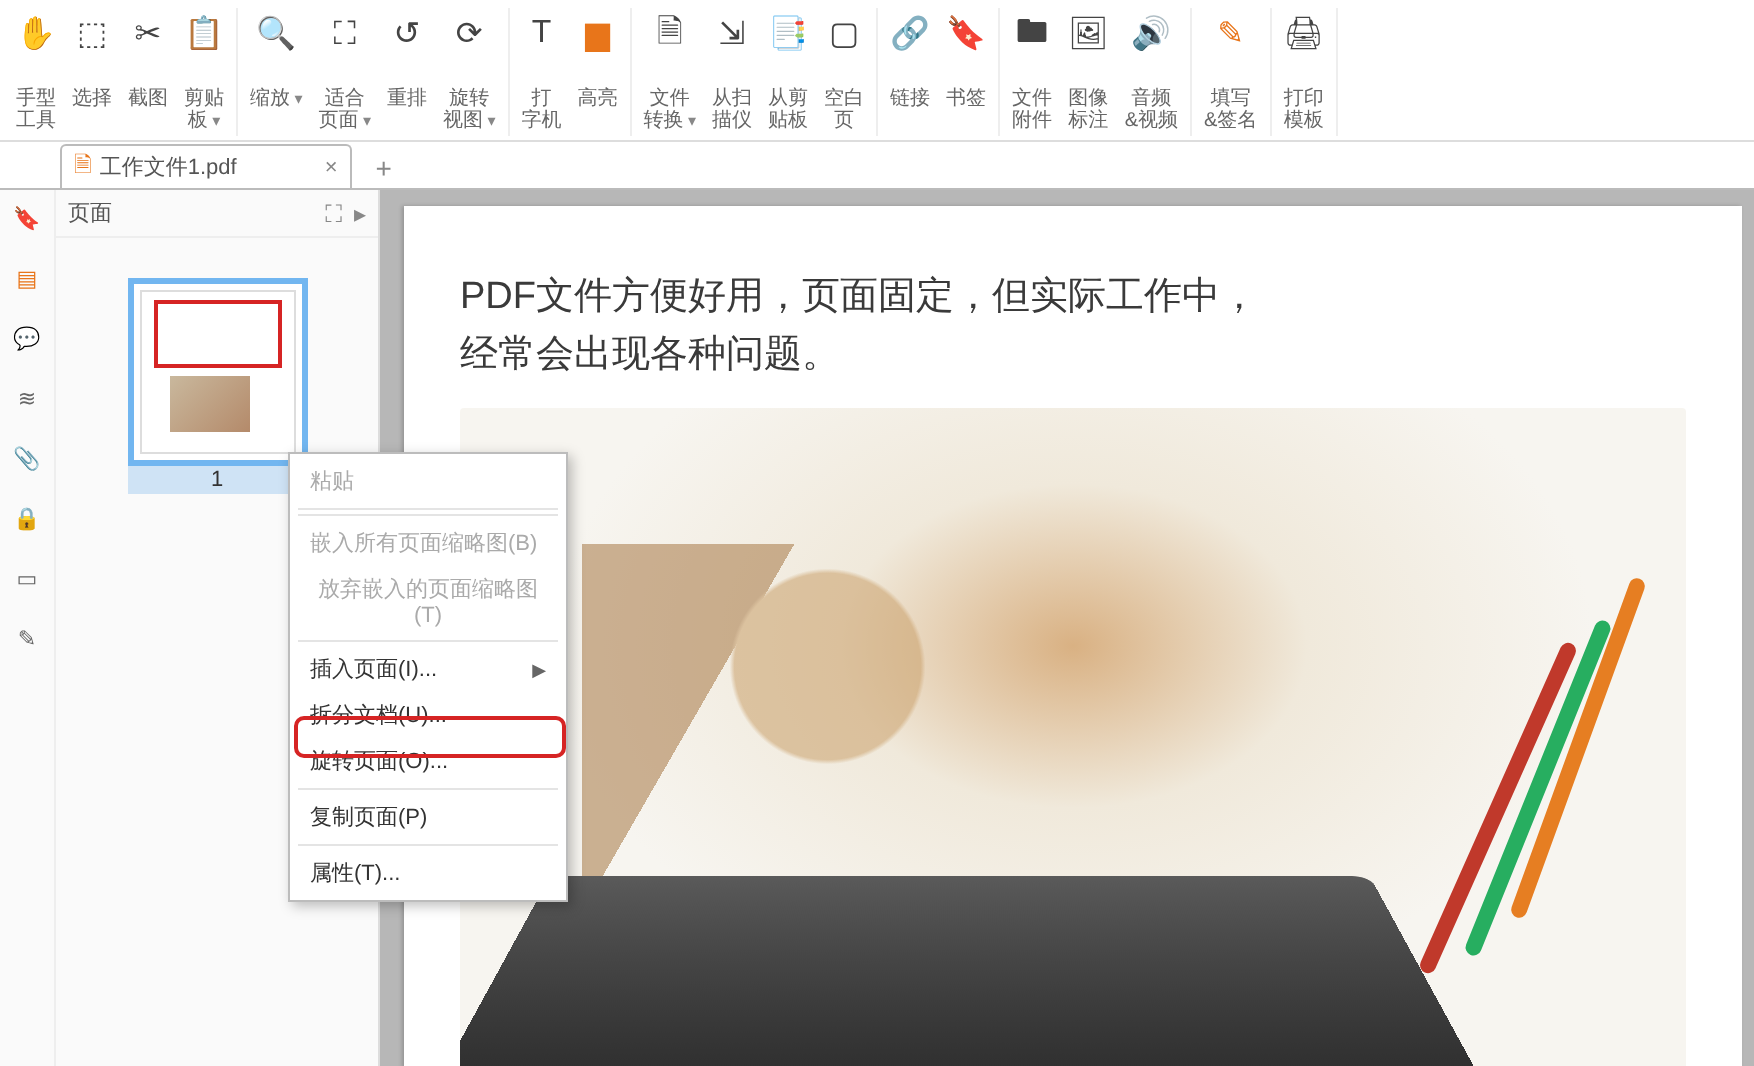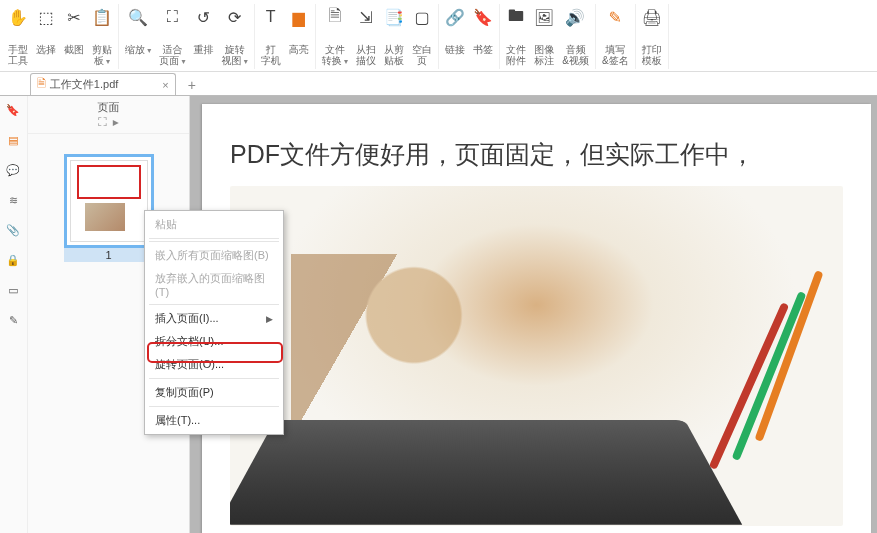--- a/index.html
+++ b/index.html
@@ -13,42 +13,42 @@
   .tool-btn .drop { font-size: 8px; color: #888; }
   .tabbar { height: 24px; border-bottom: 1px solid #bbb; display: flex; align-items: flex-end; padding-left: 30px; position: relative; }
   .tab { height: 22px; background: #fff; border: 1px solid #bbb; border-bottom: none; border-radius: 3px 3px 0 0; padding: 0 6px; display: flex; align-items: center; gap: 4px; font-size: 11px; color: #555; margin-right: 2px; }
   .tab .x { font-size: 11px; color: #888; margin-left: 40px; }
   .tabbar .plus { margin-left: 10px; color: #888; font-size: 14px; padding-bottom: 2px; }
   .workarea { display: flex; height: calc(100% - 94px); }
   .sidebar-icons { width: 28px; background: #fafafa; border-right: 1px solid #eee; display: flex; flex-direction: column; align-items: center; padding-top: 6px; gap: 14px; color: #666; }
   .sidebar-icons .sic { width: 16px; height: 16px; display: flex; align-items: center; justify-content: center; cursor: pointer; }
   .sidebar-icons .sic.active { color: #e8751a; }
   .panel { width: 162px; background: #fafafa; border-right: 1px solid #ddd; display: flex; flex-direction: column; }
-  .panel-head { padding: 4px 6px; font-size: 11px; color: #555; border-bottom: 1px solid #eee; display: flex; align-items: center; justify-content: space-between; flex-direction: column; }
+  .panel-head { padding: 4px 6px; font-size: 11px; color: #555; border-bottom: 1px solid #eee; display: flex; align-items: center; justify-content: space-between; }
   .panel-tools { display: flex; gap: 6px; color: #888; font-size: 12px; }
   .thumb-area { flex: 1; padding: 20px 0 0 0; display: flex; flex-direction: column; align-items: center; }
   .thumb { width: 90px; background: #fff; border: 3px solid #72b6f0; padding: 3px; position: relative; }
   .thumb-inner { height: 82px; background: linear-gradient(#fff, #fff); border: 1px solid #ddd; position: relative; overflow: hidden; }
   .thumb-inner .redbox { position: absolute; top: 4px; left: 6px; right: 6px; height: 34px; border: 2px solid #d62424; }
   .thumb-inner .img { position: absolute; top: 42px; left: 14px; width: 40px; height: 28px; background: linear-gradient(135deg,#c9b89d,#b48a6a); }
   .thumb-num { text-align: center; font-size: 11px; color: #333; background: #cfe3f5; width: 90px; padding: 1px 0; }
   .canvas { flex: 1; background: #b7b7b7; padding: 8px 6px 0 12px; overflow: hidden; }
   .page { background: #fff; width: 100%; height: 100%; padding: 32px 28px; box-shadow: -1px 0 2px rgba(0,0,0,.2); }
-  .txt { font-size: 25px; line-height: 1.5; color: #3a3a3a; font-family: "SimSun","宋体",serif; margin-bottom: 12px; }
+  .txt { font-size: 19px; line-height: 1.5; color: #3a3a3a; font-family: "SimSun","宋体",serif; margin-bottom: 12px; }
   .photo { width: 100%; height: 340px; background:
       radial-gradient(ellipse 260px 180px at 50% 35%, #d9b183 0%, #f0e9db 45%, #f7f5f0 100%);
       border-radius: 2px; position: relative; overflow: hidden; }
   .photo::before { content:""; position: absolute; left:10%; top:20%; width:50%; height:60%;
       background: radial-gradient(circle at 40% 30%, #caa06a 0 20%, transparent 21%),
                   linear-gradient(120deg, #a77845 0 25%, transparent 25%); opacity:.55; }
   .photo .pencil1 { position:absolute; right:50px; bottom:80px; width:8px; height:180px; background:#e67e22; transform:rotate(20deg); border-radius:4px;}
   .photo .pencil2 { position:absolute; right:70px; bottom:60px; width:8px; height:180px; background:#27ae60; transform:rotate(22deg); border-radius:4px;}
   .photo .pencil3 { position:absolute; right:90px; bottom:50px; width:8px; height:180px; background:#c0392b; transform:rotate(24deg); border-radius:4px;}
   .photo .laptop { position:absolute; left:20px; bottom:-30px; width:460px; height:180px; background:linear-gradient(#5a5a5a,#2d2d2d); transform:perspective(600px) rotateX(55deg); border-radius:10px 10px 0 0; }
-  .ctxmenu { position: absolute; left: 144px; top: 210px; width: 140px; background: #fff; border: 1px solid #bcbcbc; box-shadow: 2px 2px 6px rgba(0,0,0,.25); z-index: 50; padding: 2px 0; font-size: 11px; }
+  .ctxmenu { position: absolute; left: 144px; top: 226px; width: 140px; background: #fff; border: 1px solid #bcbcbc; box-shadow: 2px 2px 6px rgba(0,0,0,.25); z-index: 50; padding: 2px 0; font-size: 11px; text-align: center; }
   .ctxmenu .mi { padding: 4px 10px; color: #333; display: flex; justify-content: space-between; align-items: center; cursor: pointer; }
   .ctxmenu .mi.dis { color: #aaa; cursor: default; }
   .ctxmenu .sep { height: 1px; background: #e4e4e4; margin: 2px 4px; }
   .ctxmenu .hl { position: absolute; left: 2px; top: 131px; width: 136px; height: 21px; border: 2px solid #d62424; border-radius: 5px; pointer-events: none; }
   .arrow { font-size: 9px; color: #666; } 
 </style>
 </head>
 <body>
 
 <div class="toolbar" id="tb">
@@ -205,20 +205,21 @@
         </div>
       </div>
       <div class="thumb-num">1</div>
     </div>
   </div>
 
   <div class="canvas">
     <div class="page">
       <div class="txt">
         <span>PDF文件方便好用，页面固定，但实际工作中，</span><br>
+        <span>经常会出现各种问题。</span>
       </div>
       <div class="photo">
         <div class="laptop"></div>
         <div class="pencil3"></div>
           <div class="pencil2"></div>
           <div class="pencil1"></div>
       </div>
     </div>
   </div>
 </div>

